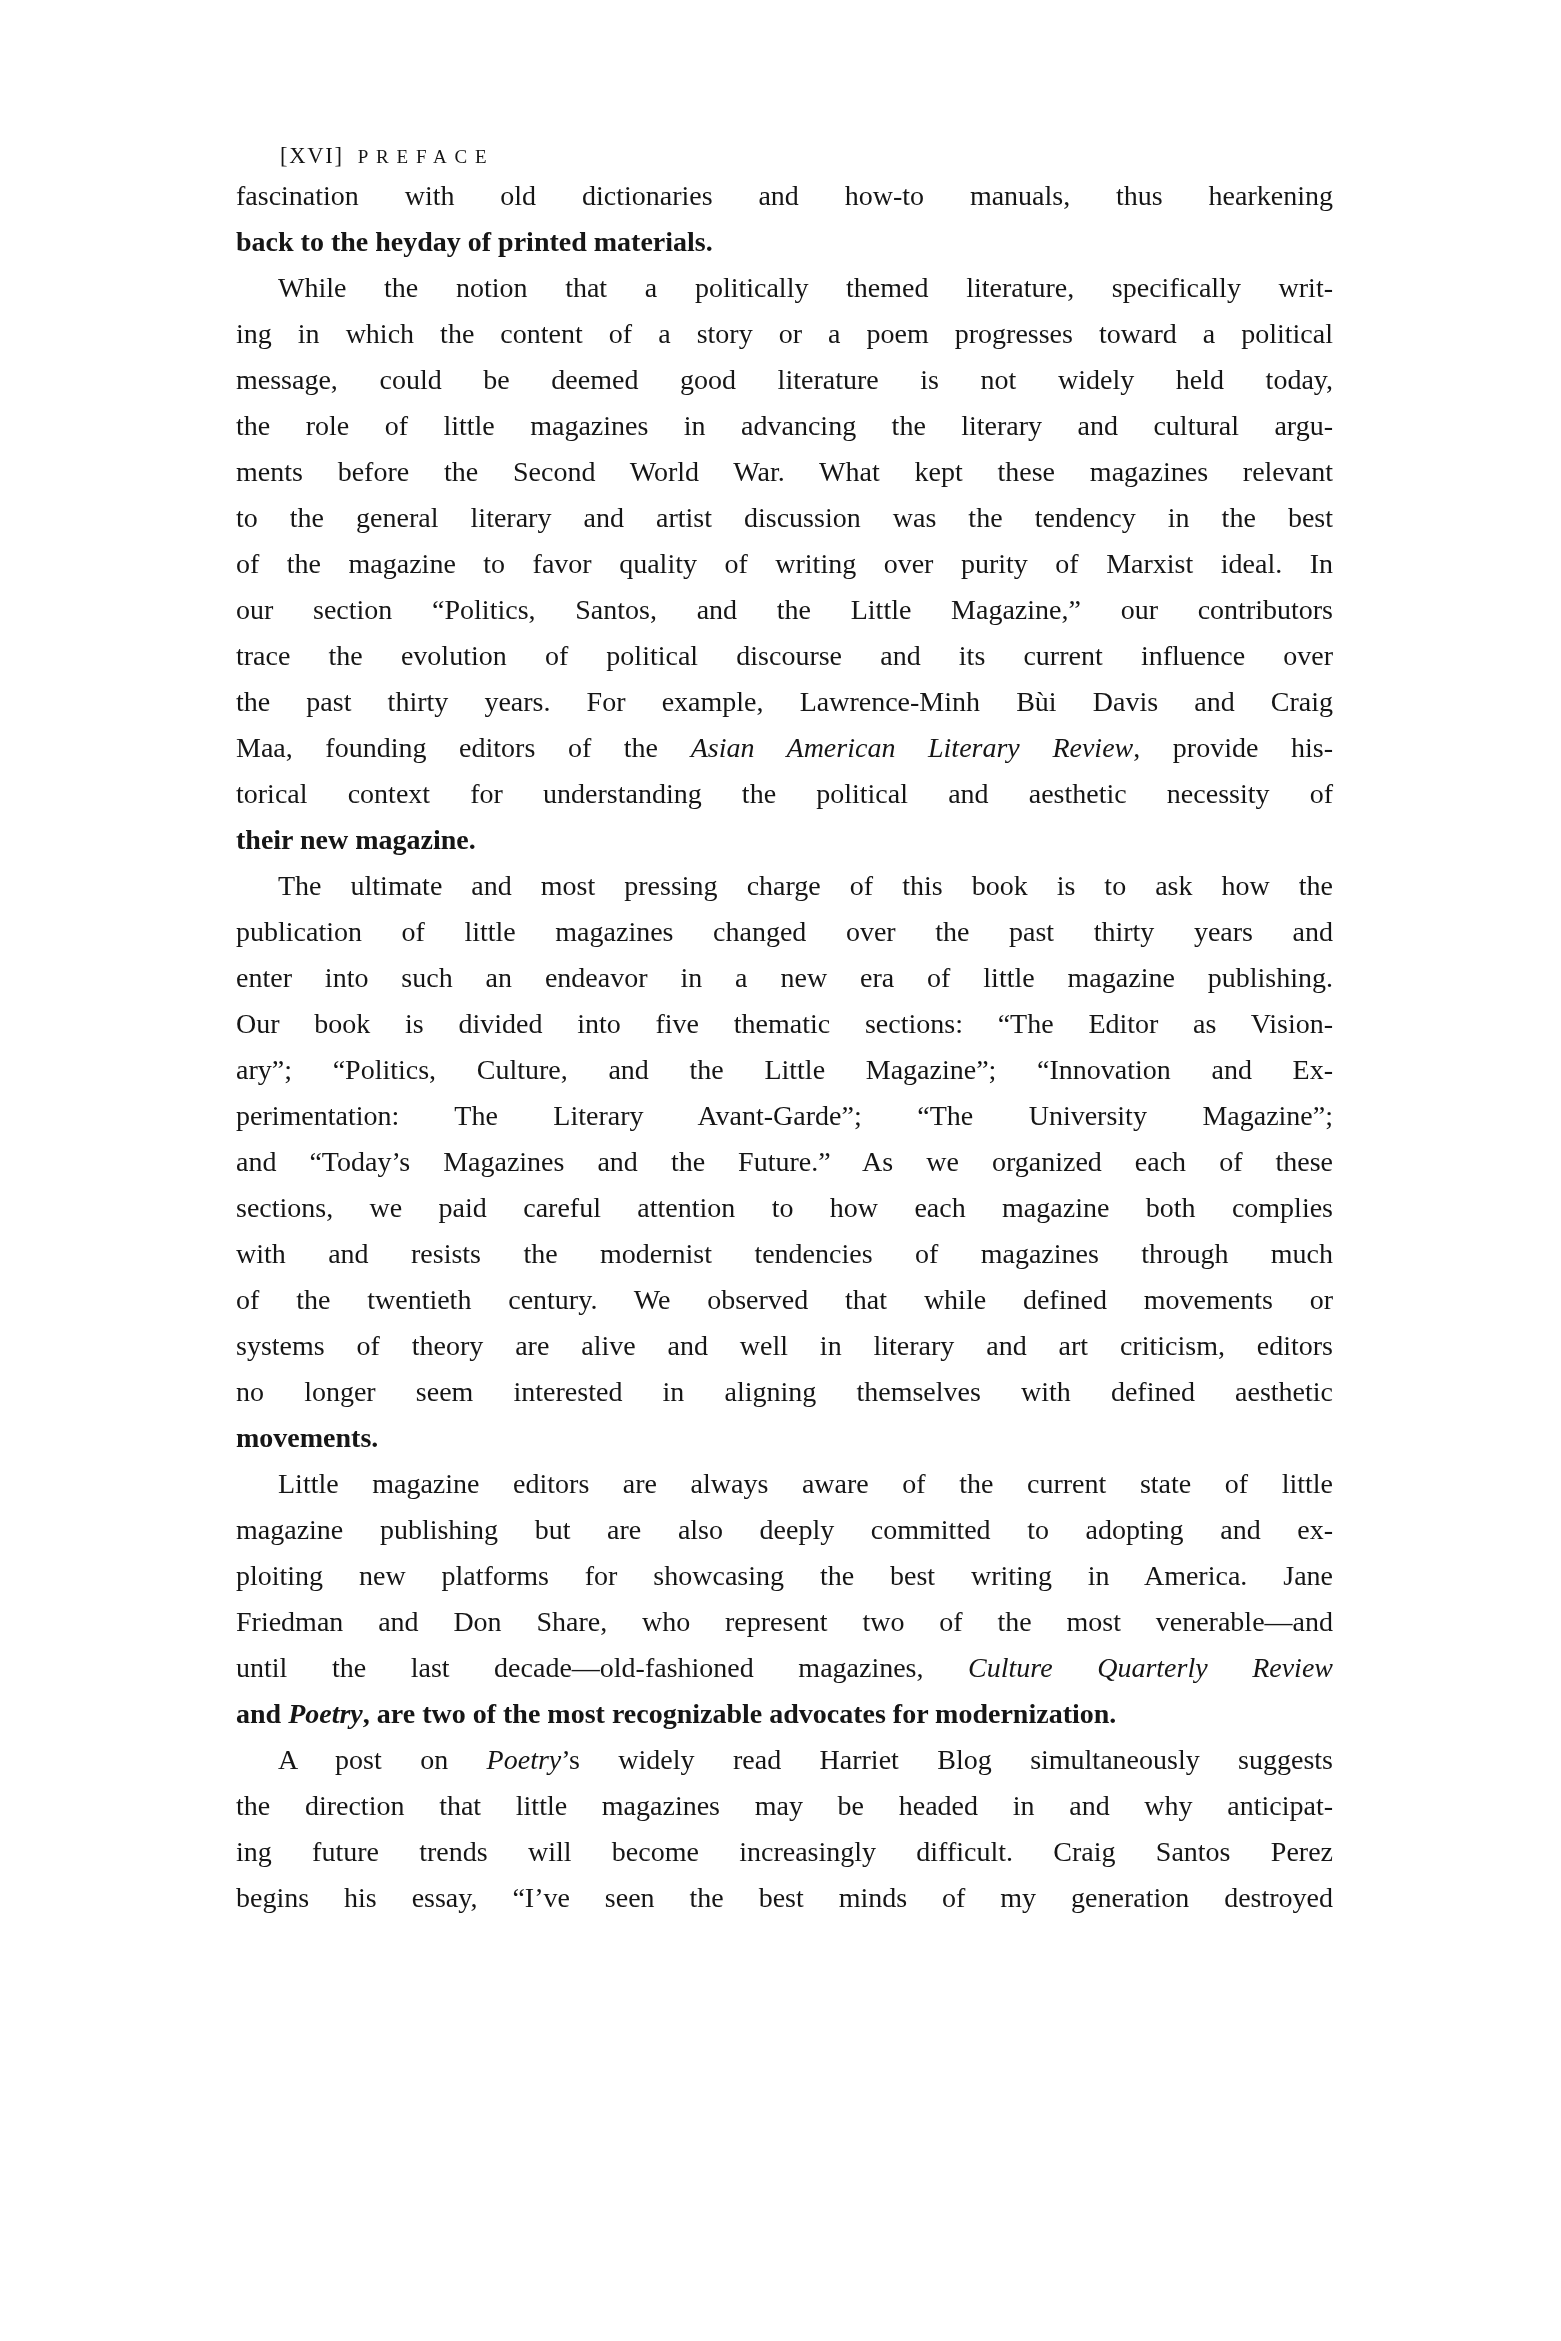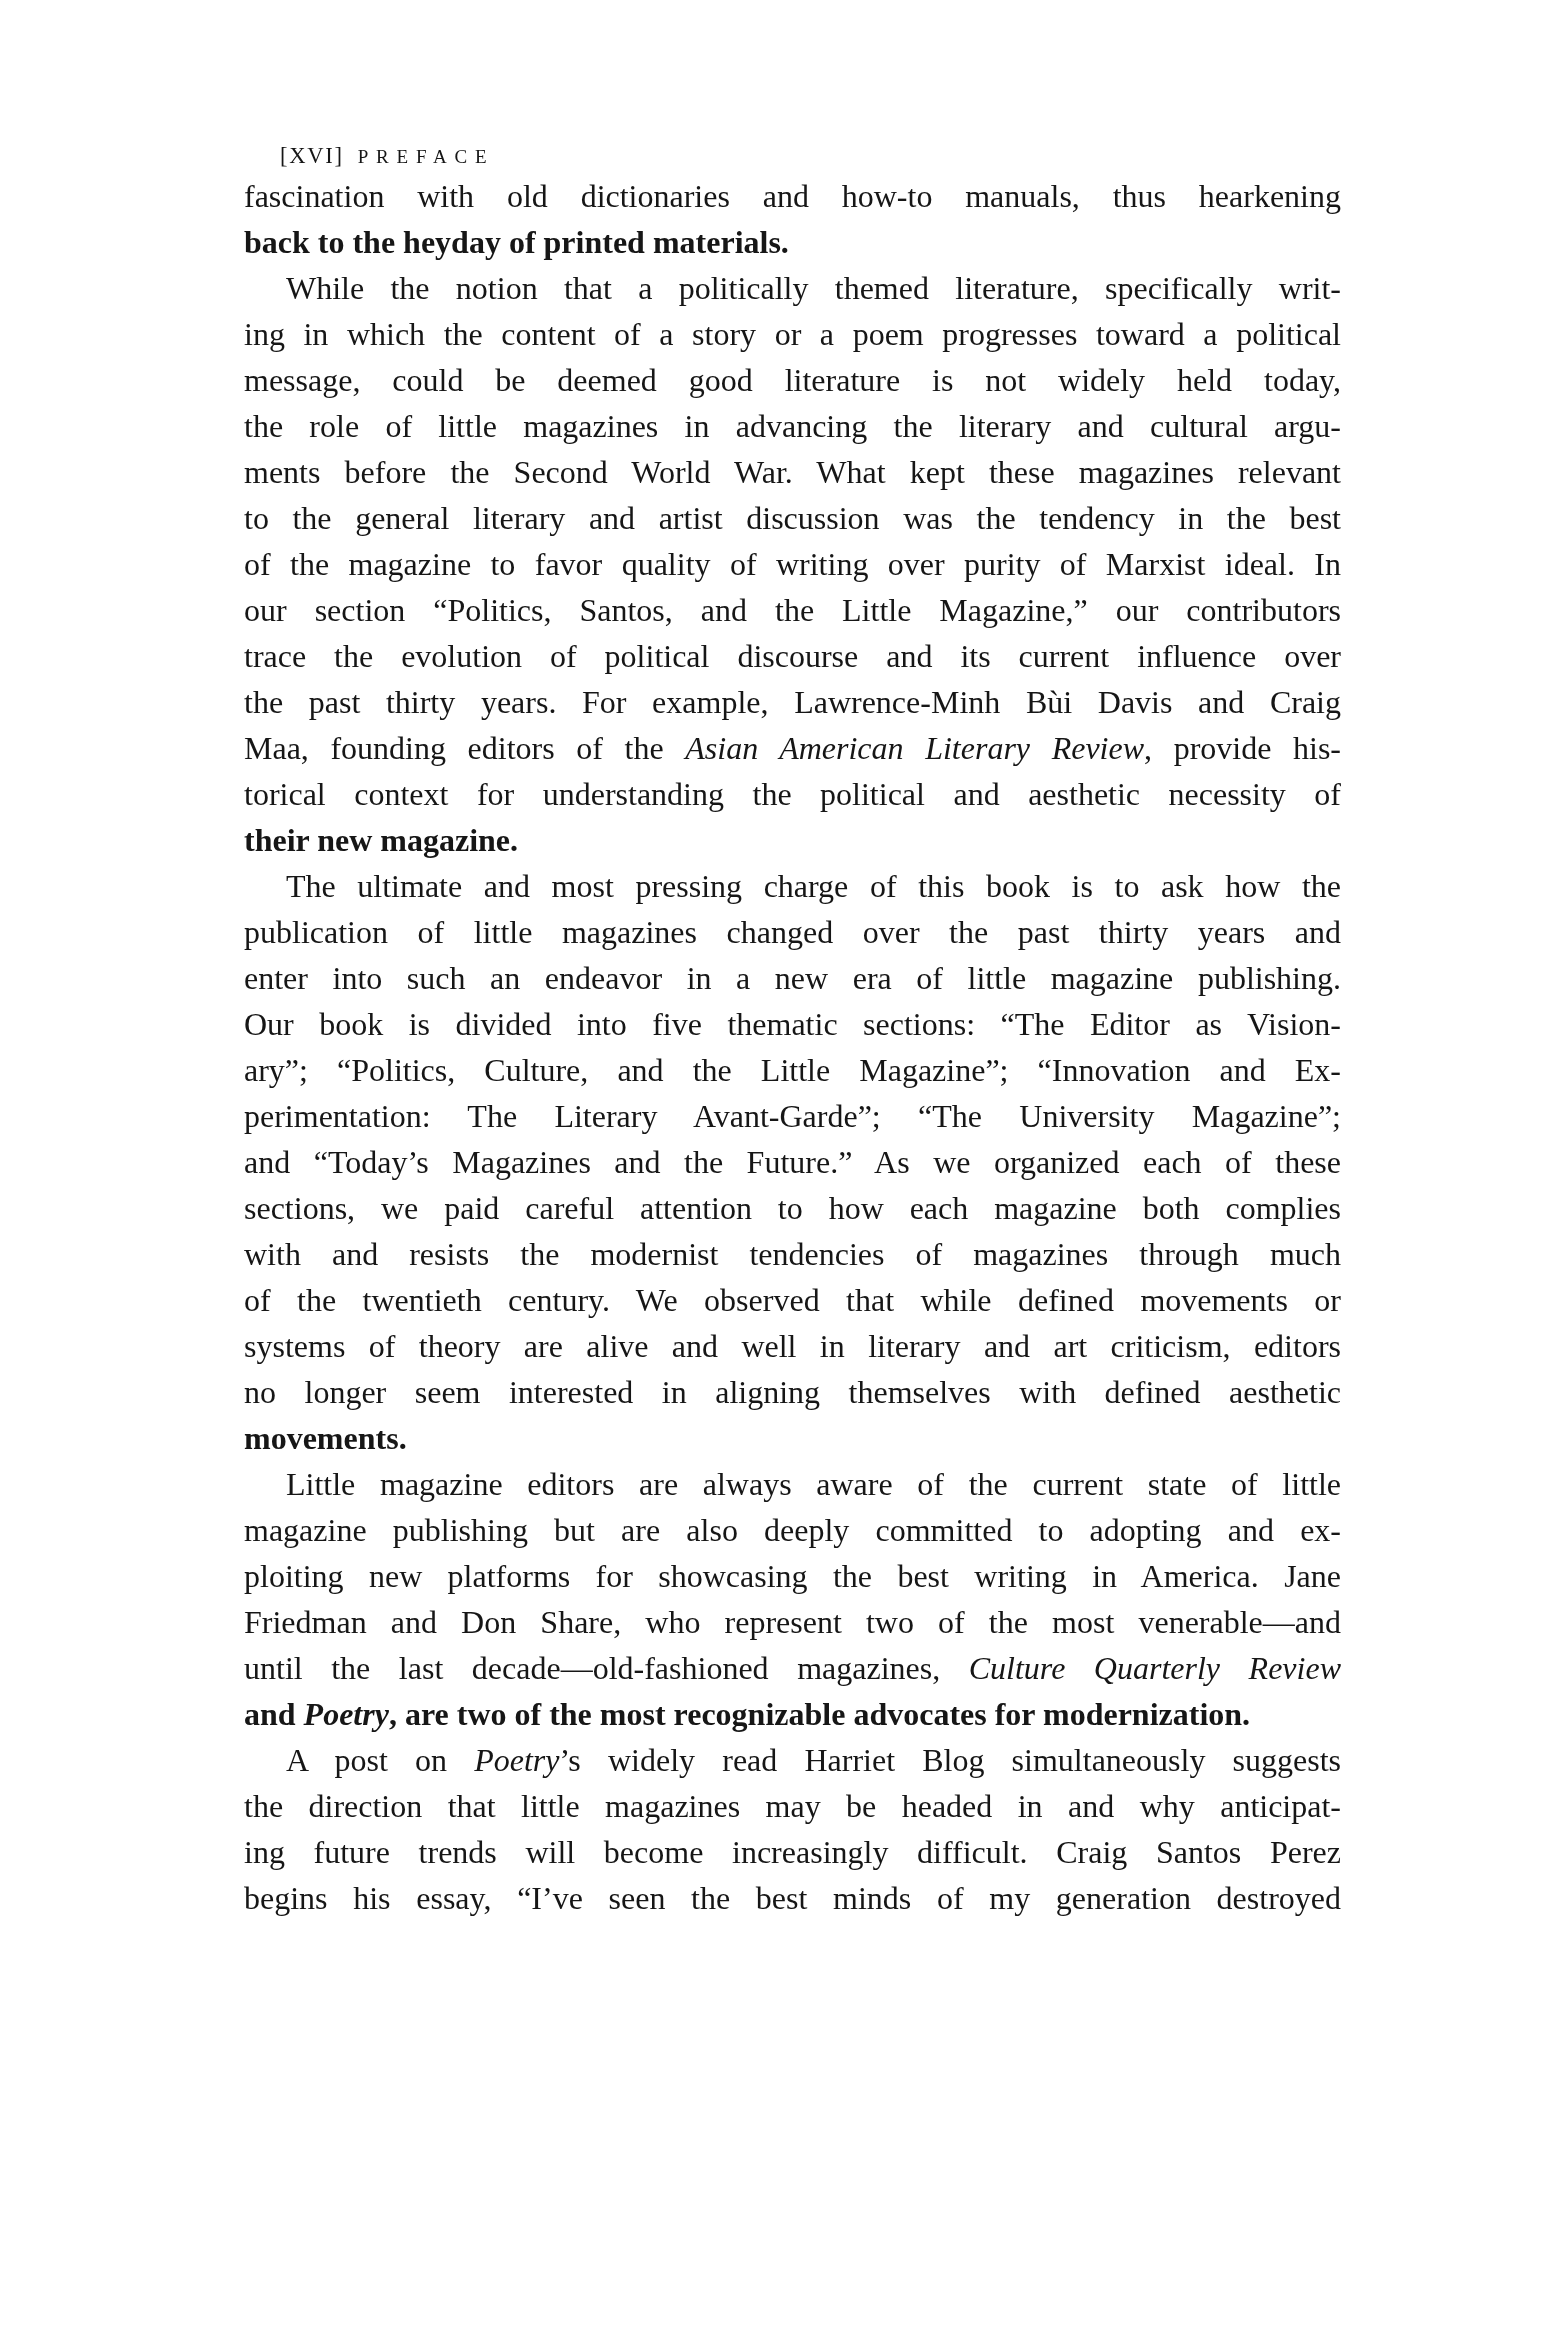--- a/index.html
+++ b/index.html
@@ -11,22 +11,22 @@
   }
   .running-head {
     position: absolute; left: 0; top: 137px;
     font-size: 22.6px; line-height: 38px; white-space: nowrap; margin-left: 44px;
   }
   .running-head .folio { letter-spacing: 1.7px; }
   .running-head .section {
     margin-left: 14px; letter-spacing: 7.8px; font-size: 19px;
   }
   .body-text {
-    position: absolute; left: 8px; top: 173px; width: 1097px;
-    font-size: 32px;
+    position: absolute; left: 0; top: 173px; width: 1097px;
+    font-size: 28px;
   }
   .line {
     display: block; height: 46px; line-height: 46px;
     white-space: nowrap; text-align: justify; text-align-last: justify;
     overflow: visible;
   }
   .line.last { text-align-last: left; font-weight: bold; }
   .line.indent { padding-left: 42px; }
   .line i { font-style: italic; }
 </style>

